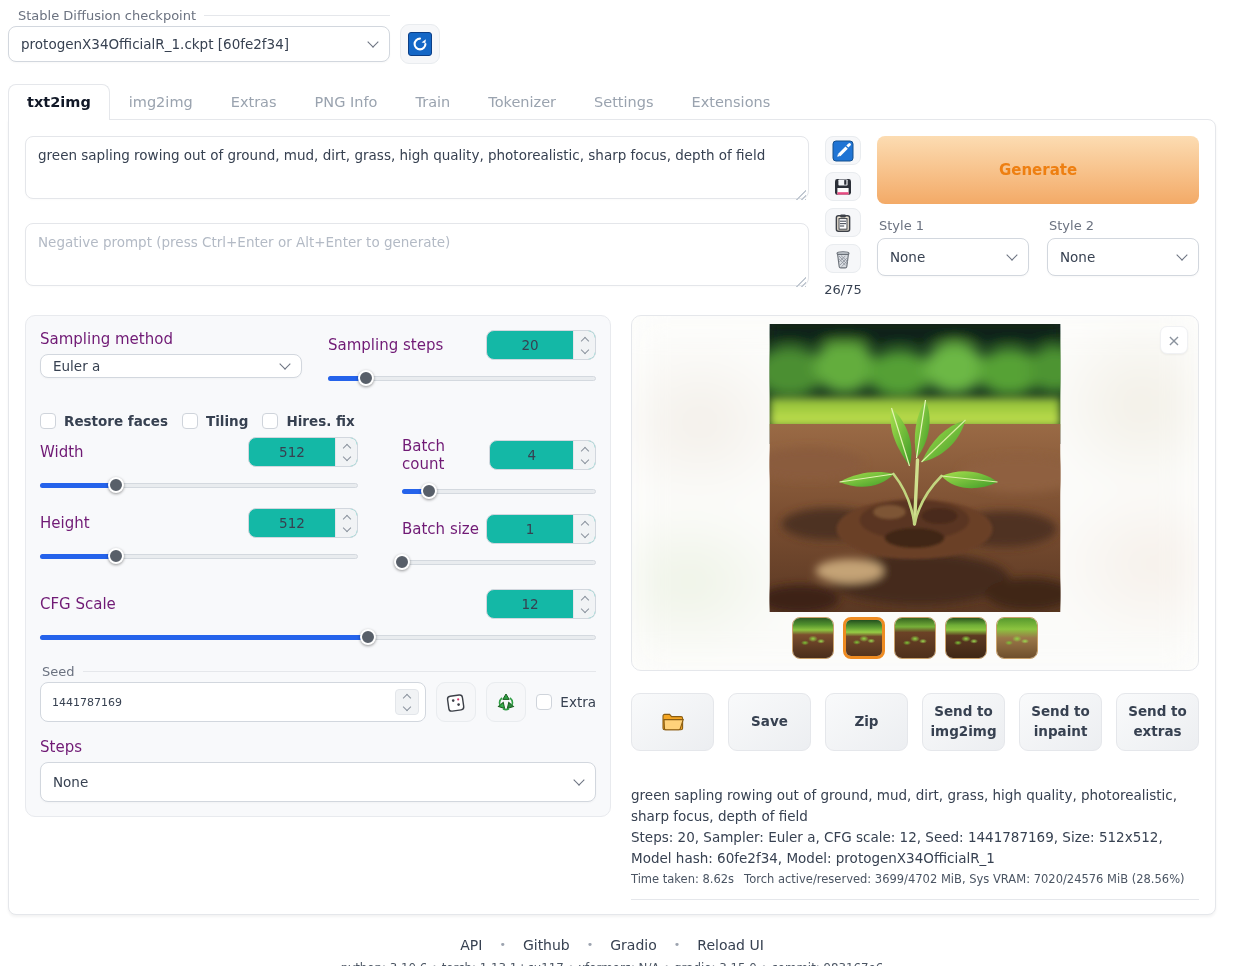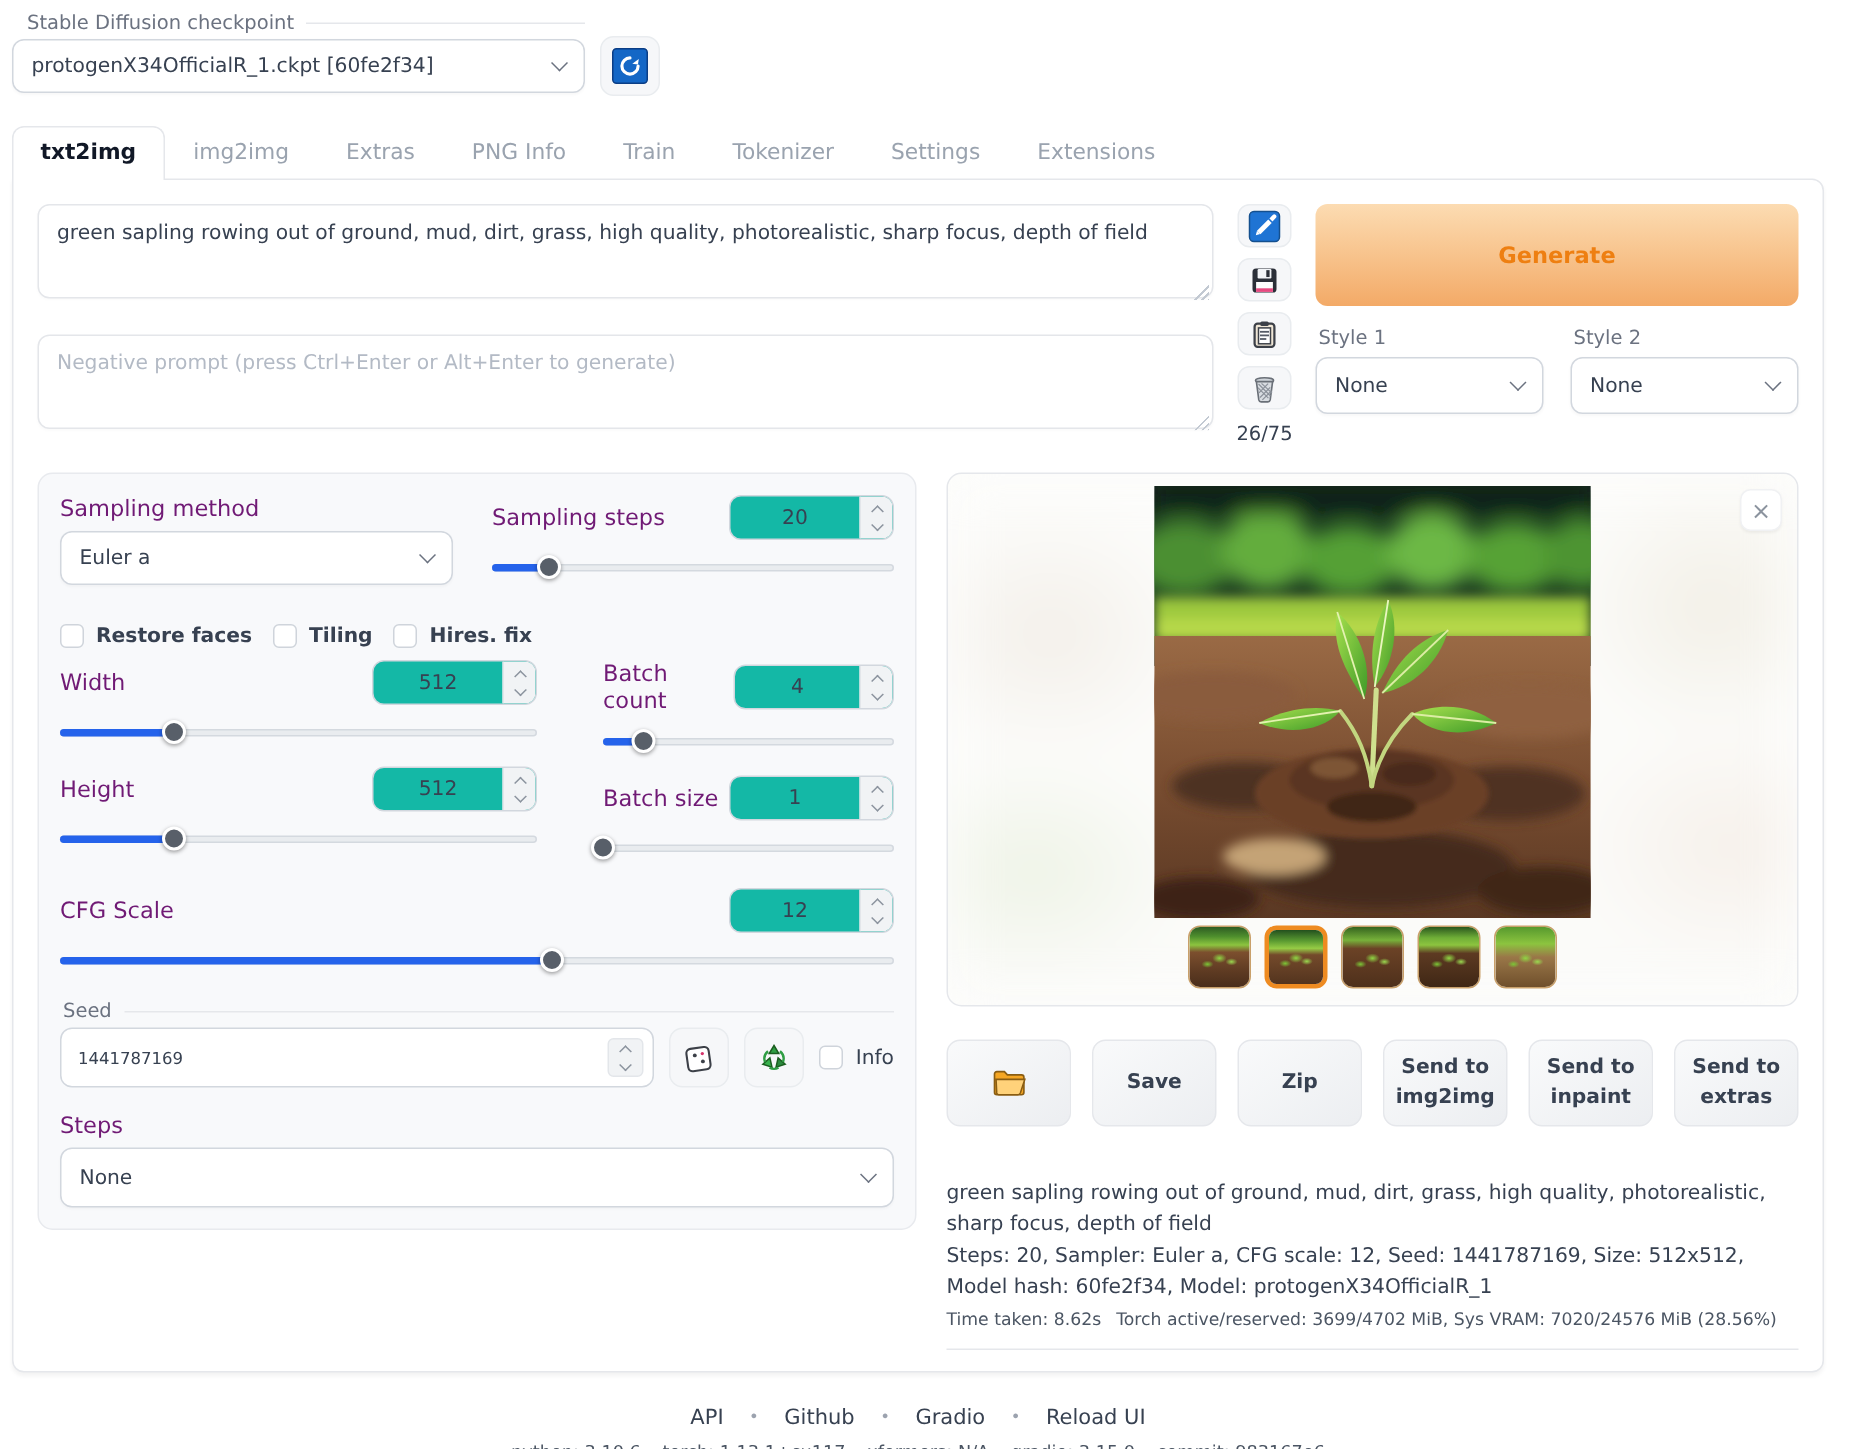--- a/index.html
+++ b/index.html
@@ -60,21 +60,21 @@
   .style-block .slbl { font-size:13px; color:#6b7280; margin:0 0 5px 2px; }
   .style-block .selectbox { height:38px; }
 
   
   .row2 { display:flex; gap:20px; margin-top:18px; align-items:flex-start; }
   .settings-panel { width:586px; background:#f8f9fb; border:1px solid #e8eaee; border-radius:10px;
     padding:14px; }
   .field-label { font-size:15px; color:#701a75; margin-bottom:6px; }
   .samp-row { display:flex; gap:26px; }
   .samp-left { width:262px; }
-  .samp-left .selectbox { height:36px; }
+  .samp-left .selectbox { height:24px; }
   .samp-right { flex:1; }
   .num-row { display:flex; align-items:center; }
   .num-row .field-label { margin-bottom:0; }
   .num-row .spacer { flex:1; }
   .numbox { width:110px; height:30px; background:#14b8a6; border:1px solid #d2d7de; border-radius:8px;
     display:flex; align-items:center; overflow:hidden; }
   .numbox .nval { flex:1; text-align:center; font-size:13.5px; color:#374151; }
   .numbox .spin { width:22px; align-self:stretch; background:#f1f3f5; border-left:1px solid #e3e6ea;
     display:flex; flex-direction:column; align-items:center; justify-content:center; gap:3px; cursor:pointer; }
   .spin .chev-u, .spin .chev-d { width:6px; height:6px; border-left:1.4px solid #8b939e; border-top:1.4px solid #8b939e; }
@@ -443,21 +443,21 @@
             <div class="iconbtn sq-btn">
               <svg class="ic" width="22" height="22" viewBox="0 0 22 22">
                 <path d="M11 3 L14.2 8.4 L7.8 8.4 Z" fill="#2f9e44" stroke="#1b5e20" stroke-width="1"></path>
                 <path d="M4.2 16.6 L7.4 11.2 L10.6 16.6 Z" fill="#37b24d" stroke="#1b5e20" stroke-width="1" transform="rotate(18 7.4 14)"></path>
                 <path d="M11.4 16.6 L14.6 11.2 L17.8 16.6 Z" fill="#2b8a3e" stroke="#1b5e20" stroke-width="1" transform="rotate(-18 14.6 14)"></path>
                 <path d="M7 6.8 A6.5 6.5 0 0 0 5 14 M15 6.8 A6.5 6.5 0 0 1 17 14 M8 17.8 A6.5 6.5 0 0 0 14 17.8" fill="none" stroke="#2f9e44" stroke-width="1.6"></path>
               </svg>
             </div>
             <div class="chk">
               <span class="box"></span>
-              <span class="clbl" style="font-weight:400;">Info</span>
+              <span class="clbl" style="font-weight:400;">Extra</span>
             </div>
           </div>
         </div>
 
         <div class="script-block">
           <div class="field-label">Steps</div>
           <div class="selectbox">
             <span class="val">None</span>
             <span class="chev"></span>
           </div>

